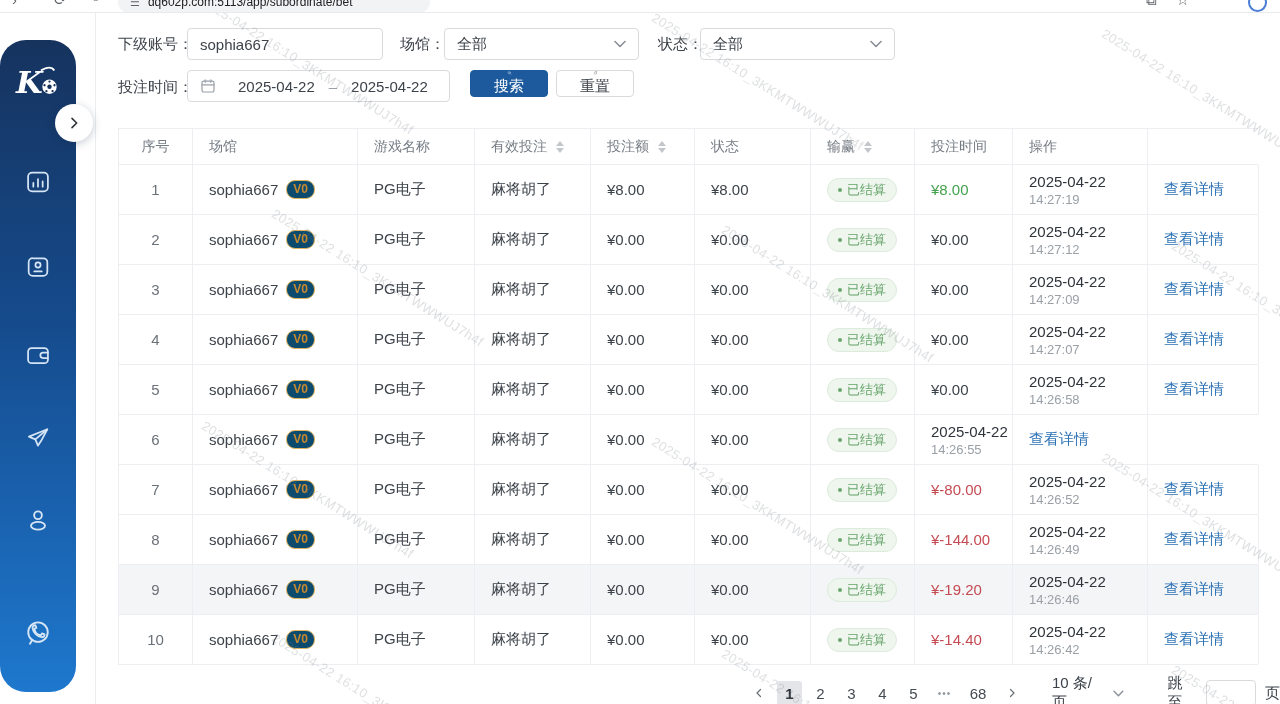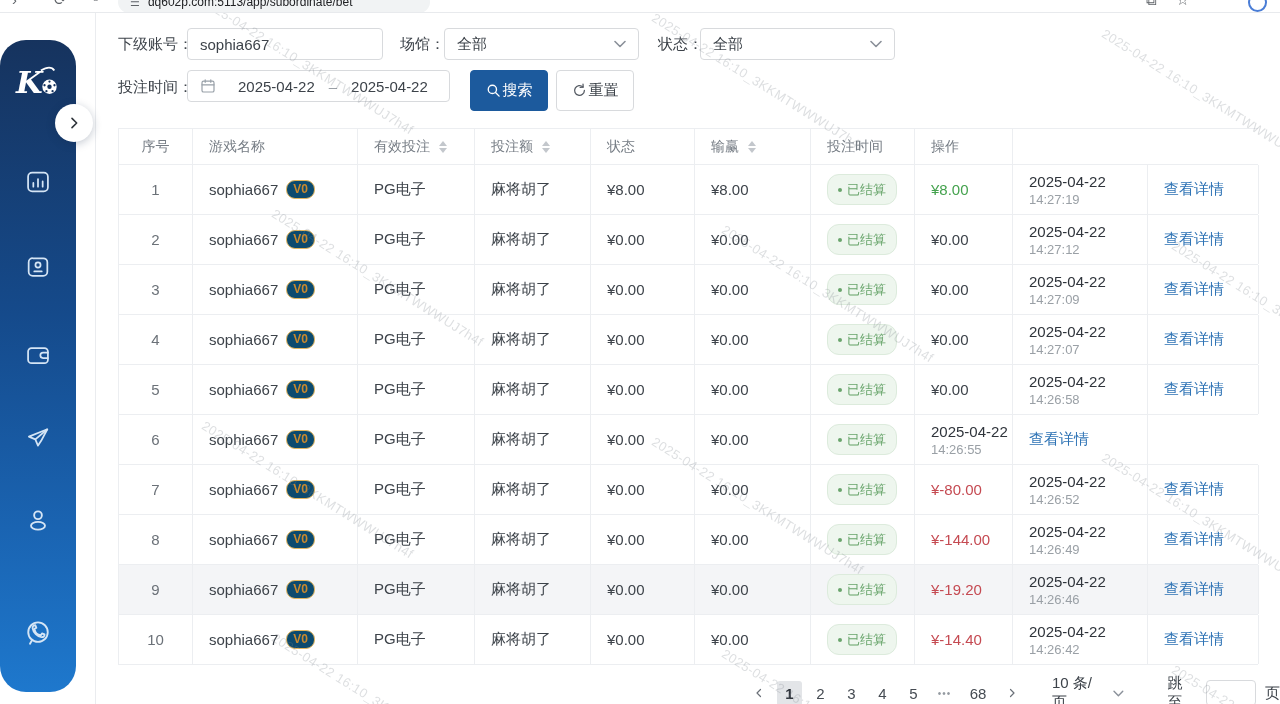--- a/index.html
+++ b/index.html
@@ -44,22 +44,22 @@
     background:#fff; display:flex; align-items:center; font-size:15px; color:#3d434a; z-index:2; }
   #account-input { position:absolute; left:187px; top:28px; width:196px; height:32px;
     border:1px solid #d8dadd; border-radius:4px; padding:0 12px; font-size:15px; color:#3d434a;
     font-family:inherit; z-index:2; background:#fff; outline:none; }
   .selbox { justify-content:space-between; padding:0 12px; cursor:pointer; }
   #venue-select { left:444px; top:28px; width:195px; }
   #status-select { left:700px; top:28px; width:195px; }
   #date-range { left:187px; top:70px; width:263px; padding:0 12px; gap:0; }
   #date-range .from { margin-left:22px; }
   #date-range .sep { margin:0 14px; color:#9aa0a6; }
-  .btn { position:absolute; top:70px; height:41px; border-radius:4px; display:flex;
-    align-items:center; justify-content:center; gap:2px; font-size:15px; cursor:pointer; z-index:2; }
+  .btn { position:absolute; top:70px; height:27px; border-radius:4px; display:flex;
+    align-items:center; justify-content:center; gap:2px; font-size:15px; cursor:pointer; z-index:2;flex-direction:column; }
   #search-btn { left:470px; width:78px; background:#1c5a9d; color:#fff; border:1px solid #1c5a9d; }
   #reset-btn { left:556px; width:78px; background:#fff; color:#3d434a; border:1px solid #d8dadd; }
 
   
   #table { position:absolute; left:118px; top:128px; width:1140px; z-index:2; }
   .grid { display:grid; grid-template-columns:74px 165px 117px 116px 104px 116px 104px 98px 135px 111px; }
   #thead { height:37px; border-top:1px solid #eceef1; border-bottom:1px solid #eceef1;
     border-left:1px solid #eceef1; }
   .th { display:flex; align-items:center; padding-left:16px; border-right:1px solid #eceef1;
     color:#757c84; font-size:14px; }
@@ -69,21 +69,21 @@
   .sort .up { border-bottom:5px solid #c3c7cc; }
   .sort .down { border-top:5px solid #c3c7cc; }
   .trow { height:50px; border-bottom:1px solid #eceef1; border-left:1px solid #eceef1; }
   .trow.row-hover { background:#f4f5f7; }
   .td { display:flex; align-items:center; padding-left:16px; border-right:1px solid #eceef1;
     font-size:15px; color:#3d434a; }
   .td.center { justify-content:center; padding-left:0; color:#6b7178; }
   .acct { display:flex; align-items:center; gap:8px; }
   .vbadge { font-size:12px; font-weight:700; color:#c8892e; background:#0c4a6e;
     border:1px solid #e2b65f; border-radius:9px; padding:1px 6px; line-height:15px; }
-  .pill { display:inline-flex; align-items:center; gap:5px; height:31px; padding:0 10px;
+  .pill { display:inline-flex; align-items:center; gap:5px; height:24px; padding:0 10px;
     background:#eef6ee; border:1px solid #dcebdc; border-radius:12px; color:#69a56c; font-size:13px; }
   .pill .dot { width:4px; height:4px; border-radius:50%; background:#69a56c; }
   .win-pos { color:#44a24e; } .win-zero { color:#3d434a; } .win-neg { color:#c54a52; }
   .td.time { flex-direction:column; align-items:flex-start; justify-content:center; }
   .td.time .d { font-size:15px; font-weight:500; color:#2f343b; }
   .td.time .t { font-size:13px; color:#9aa0a6; margin-top:2px; }
   .link { color:#2e73b5; font-size:15px; text-decoration:none; cursor:pointer; }
 
   
   #pager { position:absolute; left:746px; top:678px; height:30px; display:flex;
@@ -233,20 +233,21 @@
   <svg width="15" height="15" viewBox="0 0 20 20" fill="none" stroke="#555b63" stroke-width="1.7" stroke-linecap="round" stroke-linejoin="round">
     <path d="M16.5 10a6.5 6.5 0 11-2-4.7"></path>
       <polyline points="14.7,1.6 14.9,5.6 10.9,5.8"></polyline>
   </svg>
   <span>重置</span>
 </div>
 
 <div id="table">
   <div id="thead" class="grid">
     <div class="th center">序号</div>
+    <div class="th">场馆</div>
     <div class="th">游戏名称</div>
     <div class="th">
       <span>有效投注</span>
       <span class="sort">
           <i class="up"></i>
           <i class="down"></i>
         </span>
     </div>
     <div class="th">
       <span>投注额</span>

